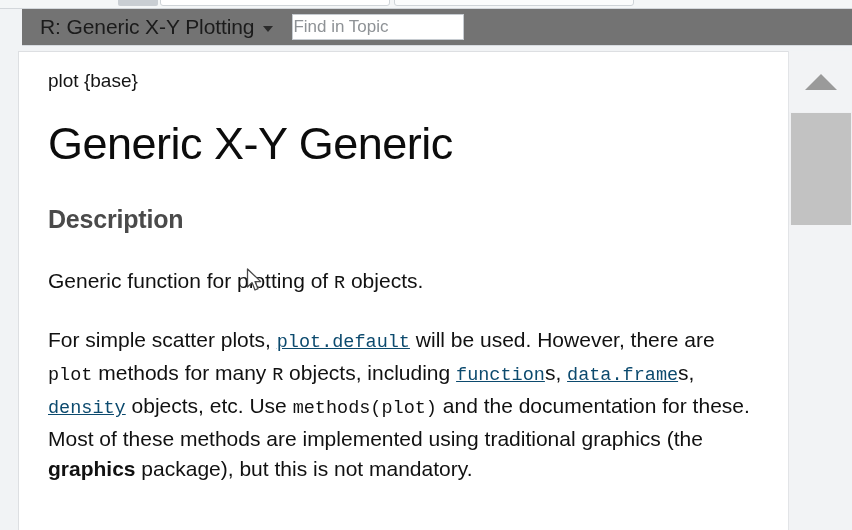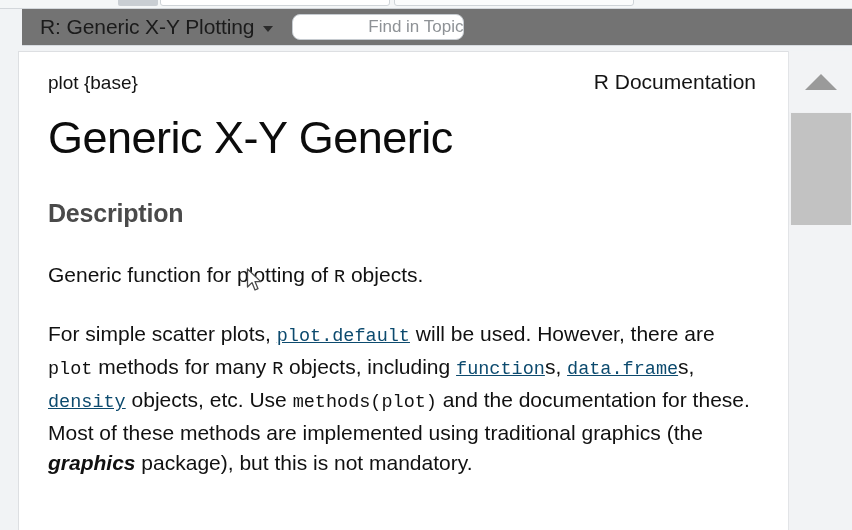--- a/index.html
+++ b/index.html
@@ -106,25 +106,25 @@
     display: inline-block;
     position: relative;
     top: 2px;
   }
   .find-box {
     margin-left: 19px;
     width: 172px;
     height: 26px;
     background: #ffffff;
     border: 1px solid #c6cbd0;
-    border-radius: 8px;
+    border-radius: 0;
     box-sizing: border-box;
     display: flex;
     align-items: center;
-    justify-content: flex-end;
+    justify-content: flex-start;
   }
   .find-box-text {
     font-size: 17px;
     color: #8e9296;
     white-space: nowrap;
   }
 
   
   .doc-pane {
     position: absolute;
@@ -140,21 +140,21 @@
   }
   .doc-inner {
     padding: 18px 26px 0 29px;
     position: relative;
   }
 
   .doc-header {
     display: flex;
     justify-content: space-between;
     align-items: baseline;
-    margin-bottom: 20px;
+    margin-bottom: 28px;
   }
   .doc-header-left {
     font-size: 19px;
     color: #141414;
     font-weight: 400;
   }
   .doc-header-right {
     font-size: 21px;
     color: #141414;
     font-weight: 400;
@@ -193,21 +193,20 @@
   }
   .lnk {
     font-family: "Liberation Mono", "DejaVu Sans Mono", monospace;
     font-size: 18.5px;
     color: #0c4a6e;
     text-decoration: underline;
     cursor: pointer;
   }
   .bold {
     font-weight: bold;
-    font-style: italic;
   }
 
   
   .scrollbar {
     position: absolute;
     right: 0;
     top: 51px;
     width: 64px;
     height: 479px;
     background: #f0f1f3;
@@ -280,21 +279,20 @@
         <span class="find-box-text">Find in Topic</span>
       </div>
     </div>
   </div>
 
   <div class="doc-pane">
     <div class="doc-inner">
 
       <div class="doc-header">
         <span class="doc-header-left">plot {base}</span>
-        <span class="doc-header-right">R Documentation</span>
       </div>
 
       <h1 class="doc-h1">Generic X-Y Generic</h1>
 
       <h2 class="doc-h2">Description</h2>
 
       <p class="doc-p">Generic function for plotting of <span class="mono">R</span> objects.</p>
 
       <p class="doc-p">For simple scatter plots, <span class="lnk">plot.default</span> will be used. However, there are <span class="mono">plot</span> methods for many <span class="mono">R</span> objects, including <span class="lnk">function</span>s, <span class="lnk">data.frame</span>s, <span class="lnk">density</span> objects, etc. Use <span class="mono">methods(plot)</span> and the documentation for these. Most of these methods are implemented using traditional graphics (the <span class="bold">graphics</span> package), but this is not mandatory.</p>
 

